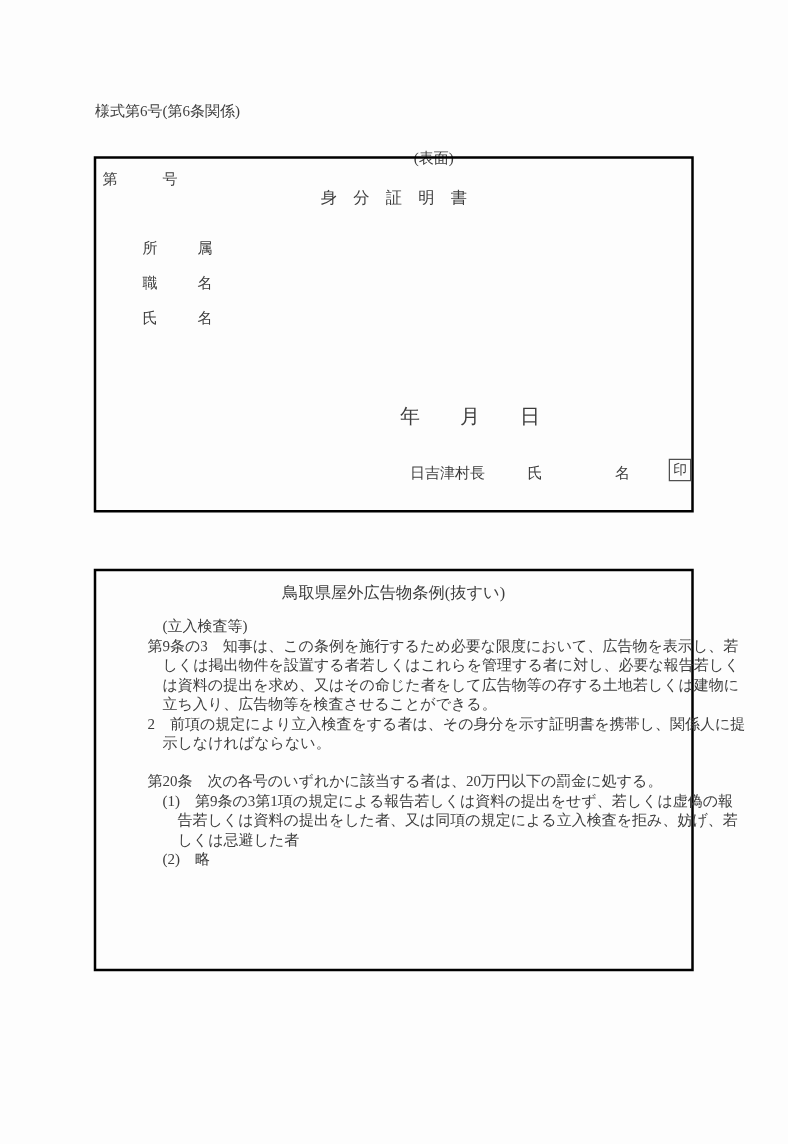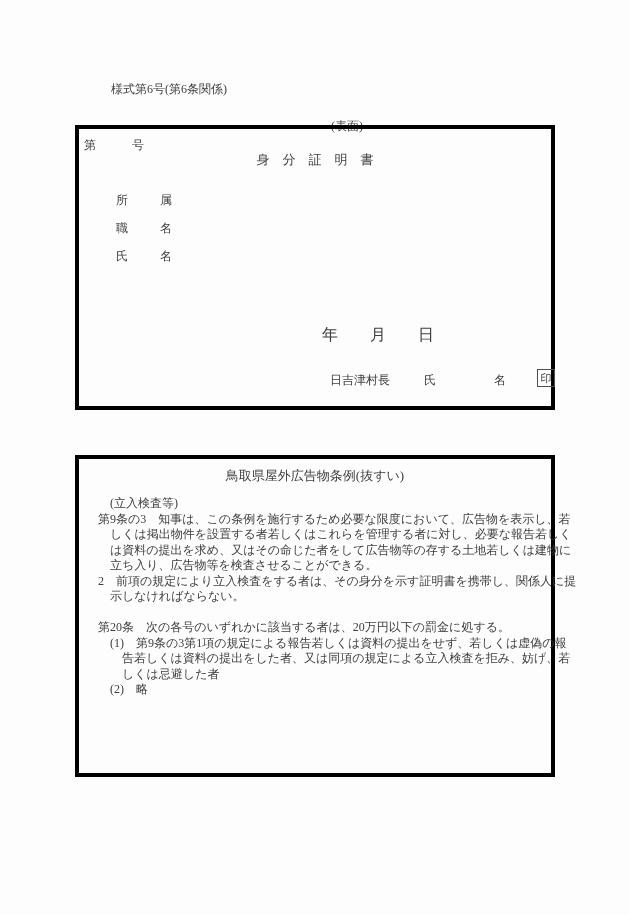--- a/index.html
+++ b/index.html
@@ -18,37 +18,36 @@
     color: #3d3d3d;
     overflow: hidden;
   }
   .form-label {
     position: absolute;
     left: 76px;
     top: 82px;
     font-size: 12px;
     line-height: 14px;
     white-space: pre;
-    margin-left: 35px;
   }
   .side-label {
     position: absolute;
     left: 0;
     width: 614px;
     text-align: center;
     font-size: 12px;
     line-height: 14px;
   }
   .side-label.front { top: 119px; margin-left: 40px; }
   .side-label.back  { top: 432px; }
   .box {
     position: absolute;
     left: 75px;
     width: 480px;
-    border: 4px solid #000000;
+    border: 2px solid #000000;
     box-sizing: border-box;
     background: transparent;
   }
   .box.front-box { top: 125px; height: 285px; }
   .box.back-box  { top: 455px; height: 322px; }
 
   
   .number-line {
     position: absolute;
     left: 5px;
@@ -129,25 +128,26 @@
     position: absolute;
     left: 0;
     top: 8px;
     width: 100%;
     text-align: center;
     font-size: 13px;
     white-space: pre;
   }
   .back-body {
     position: absolute;
-    left: 19px;
+    left: 1px;
     top: 37px;
     font-size: 12px;
     line-height: 15.5px;
     white-space: pre;
+    padding-left: 40px;
   }
   .back-body .line {
     white-space: pre;
   }
 </style>
 </head>
 <body>
 
 <div class="page">
 

